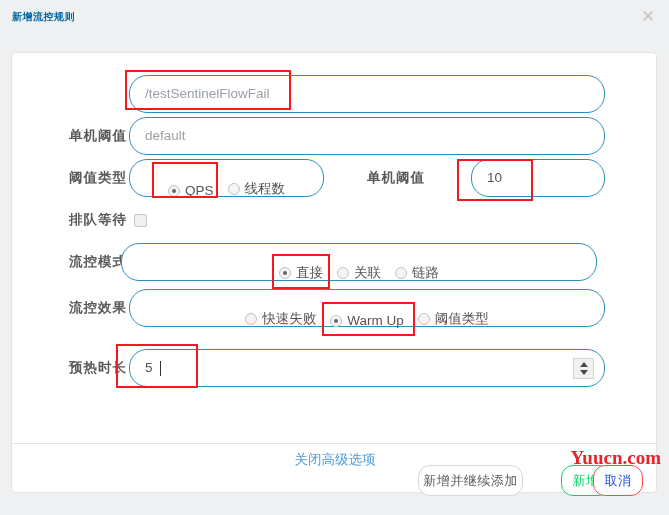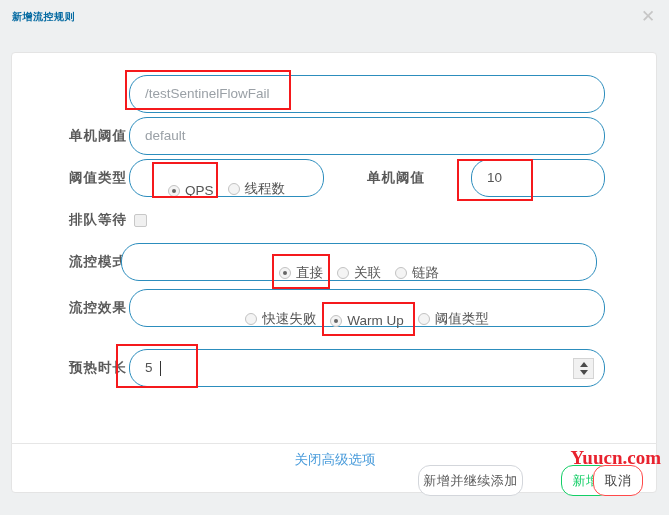--- a/index.html
+++ b/index.html
@@ -227,21 +227,21 @@
     border: 1px solid #d3d6db;
     color: #5a5a5a;
   }
   .btn-success {
     border: 1px solid #13ce66;
     color: #13ce66;
     margin-left: 28px;
   }
   .btn-danger {
     border: 1px solid #ff4949;
-    color: #404040;
+    color: #1d4ed8;
   }
   .watermark {
     position: absolute;
     right: 8px;
     top: 447px;
     font-family: "Liberation Serif", "DejaVu Serif", serif;
     font-size: 19px;
     font-weight: bold;
     color: #e8222e;
     letter-spacing: 0px;

